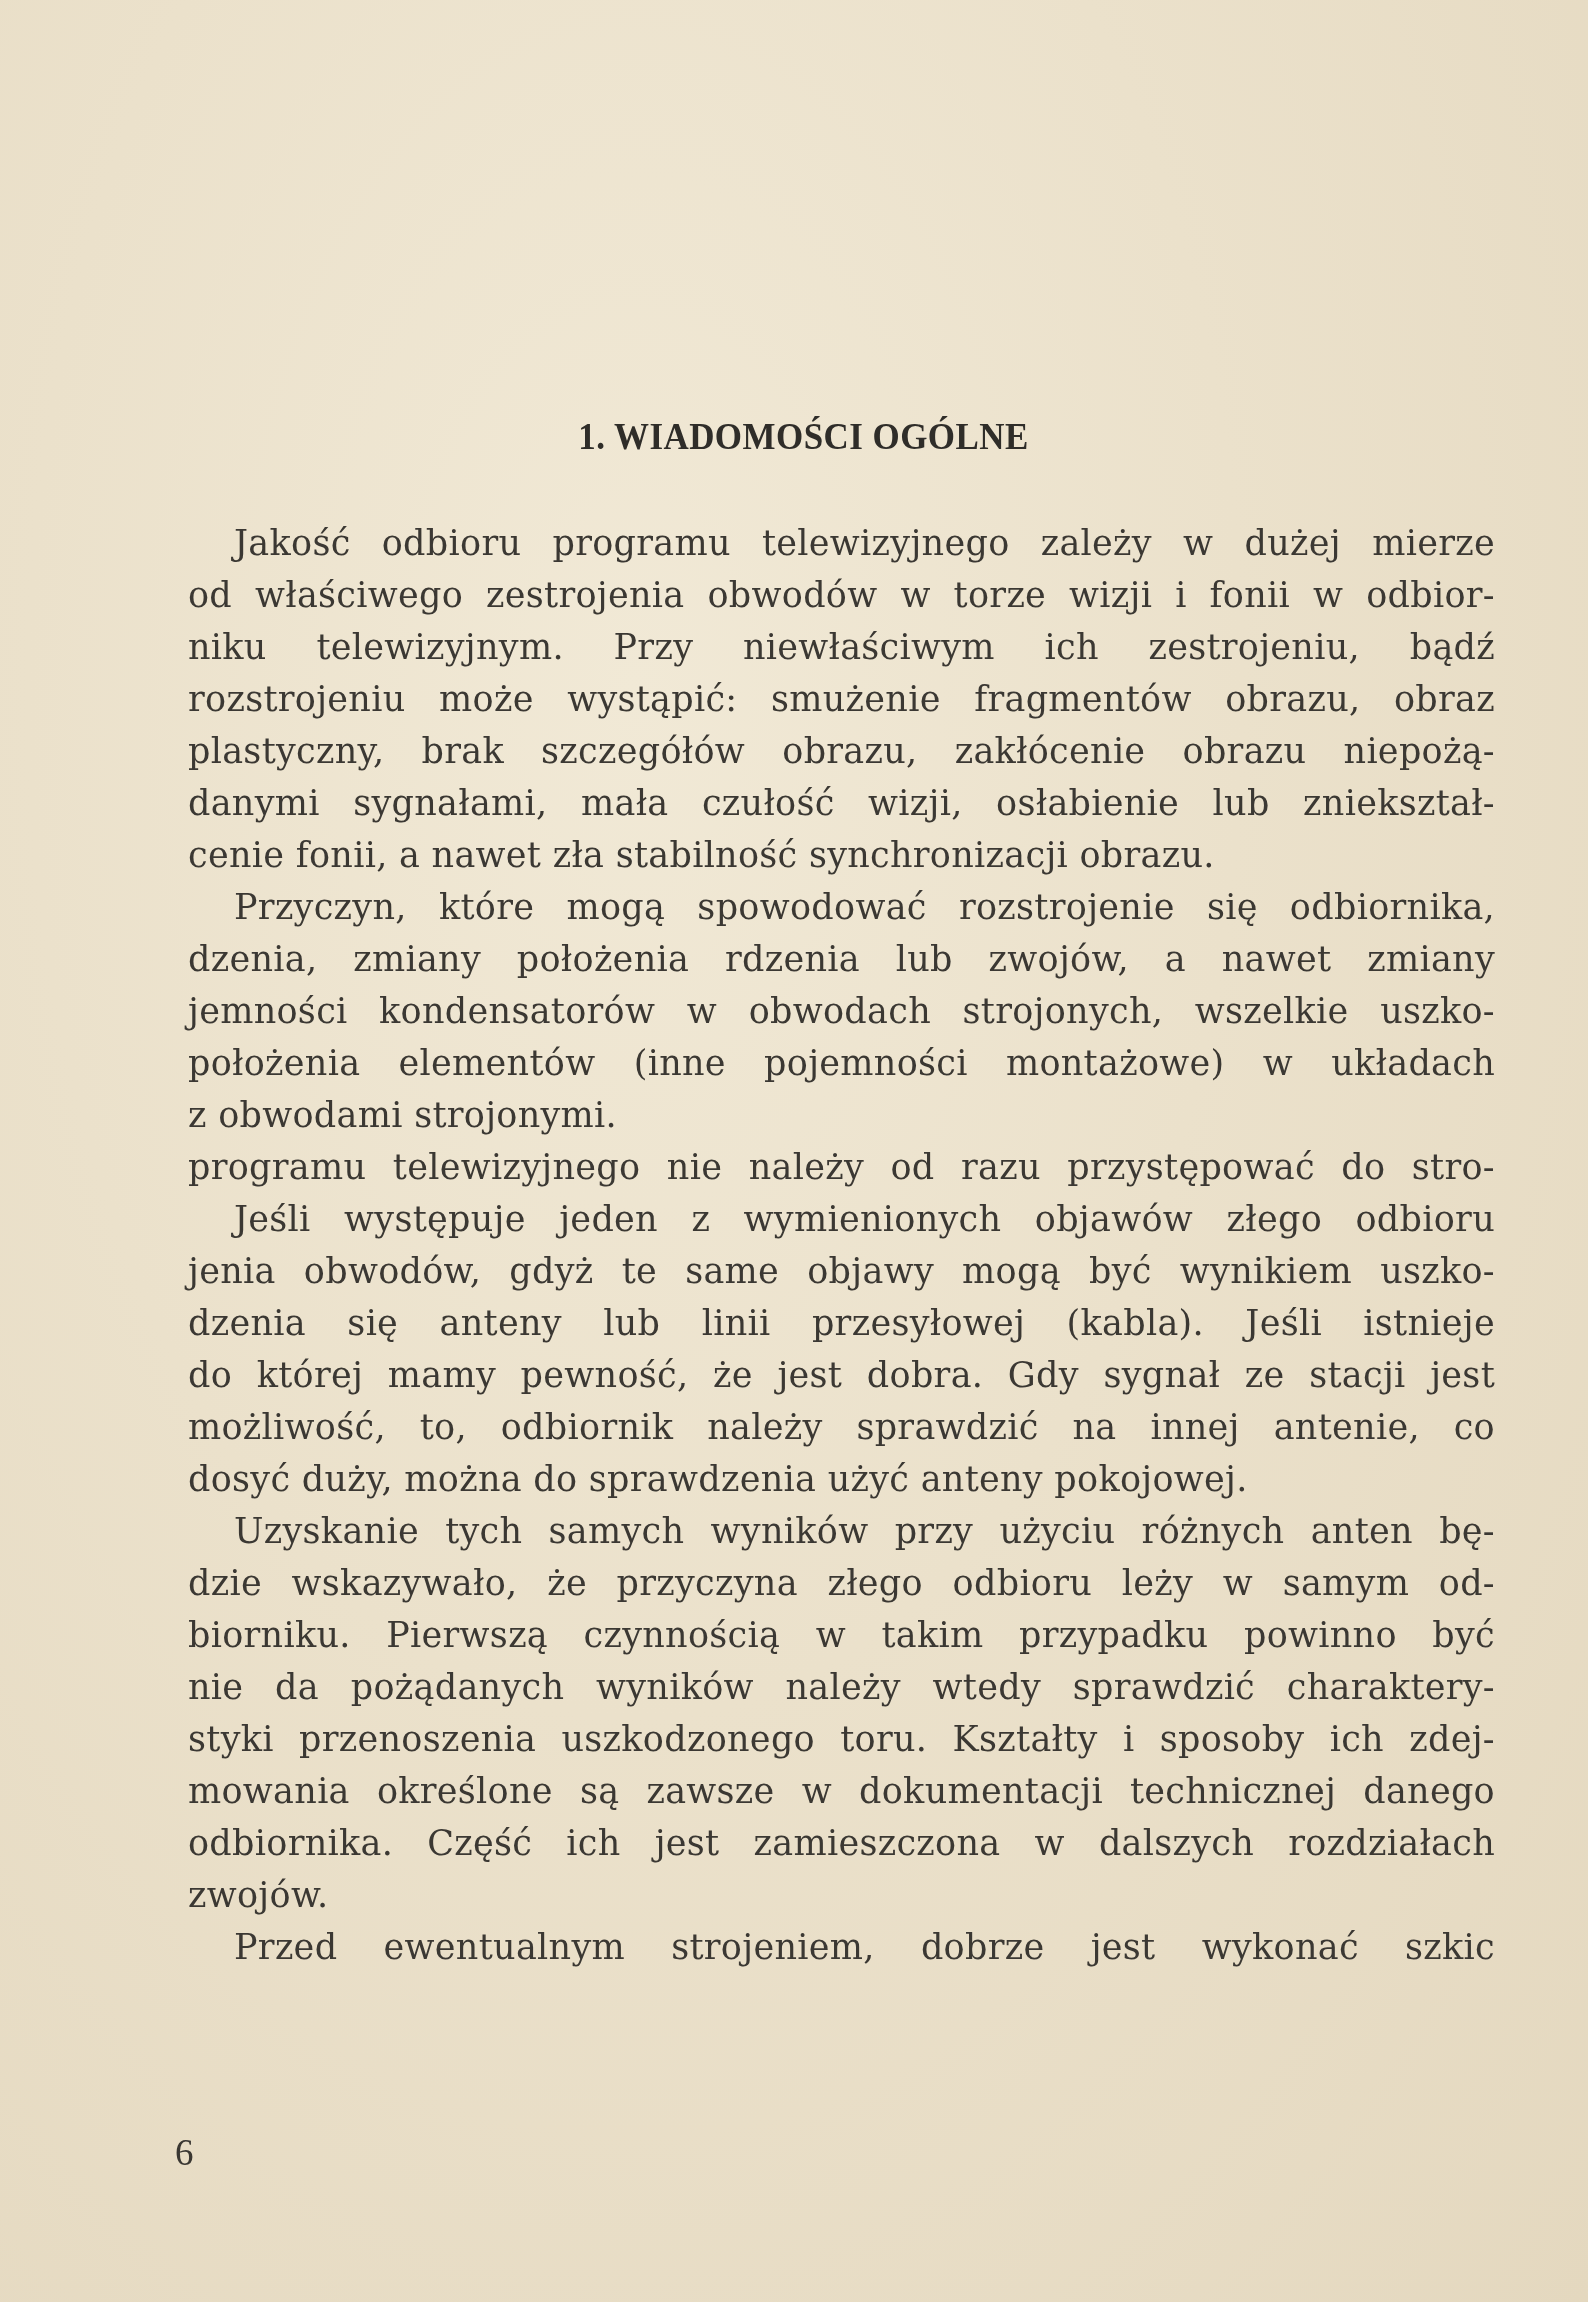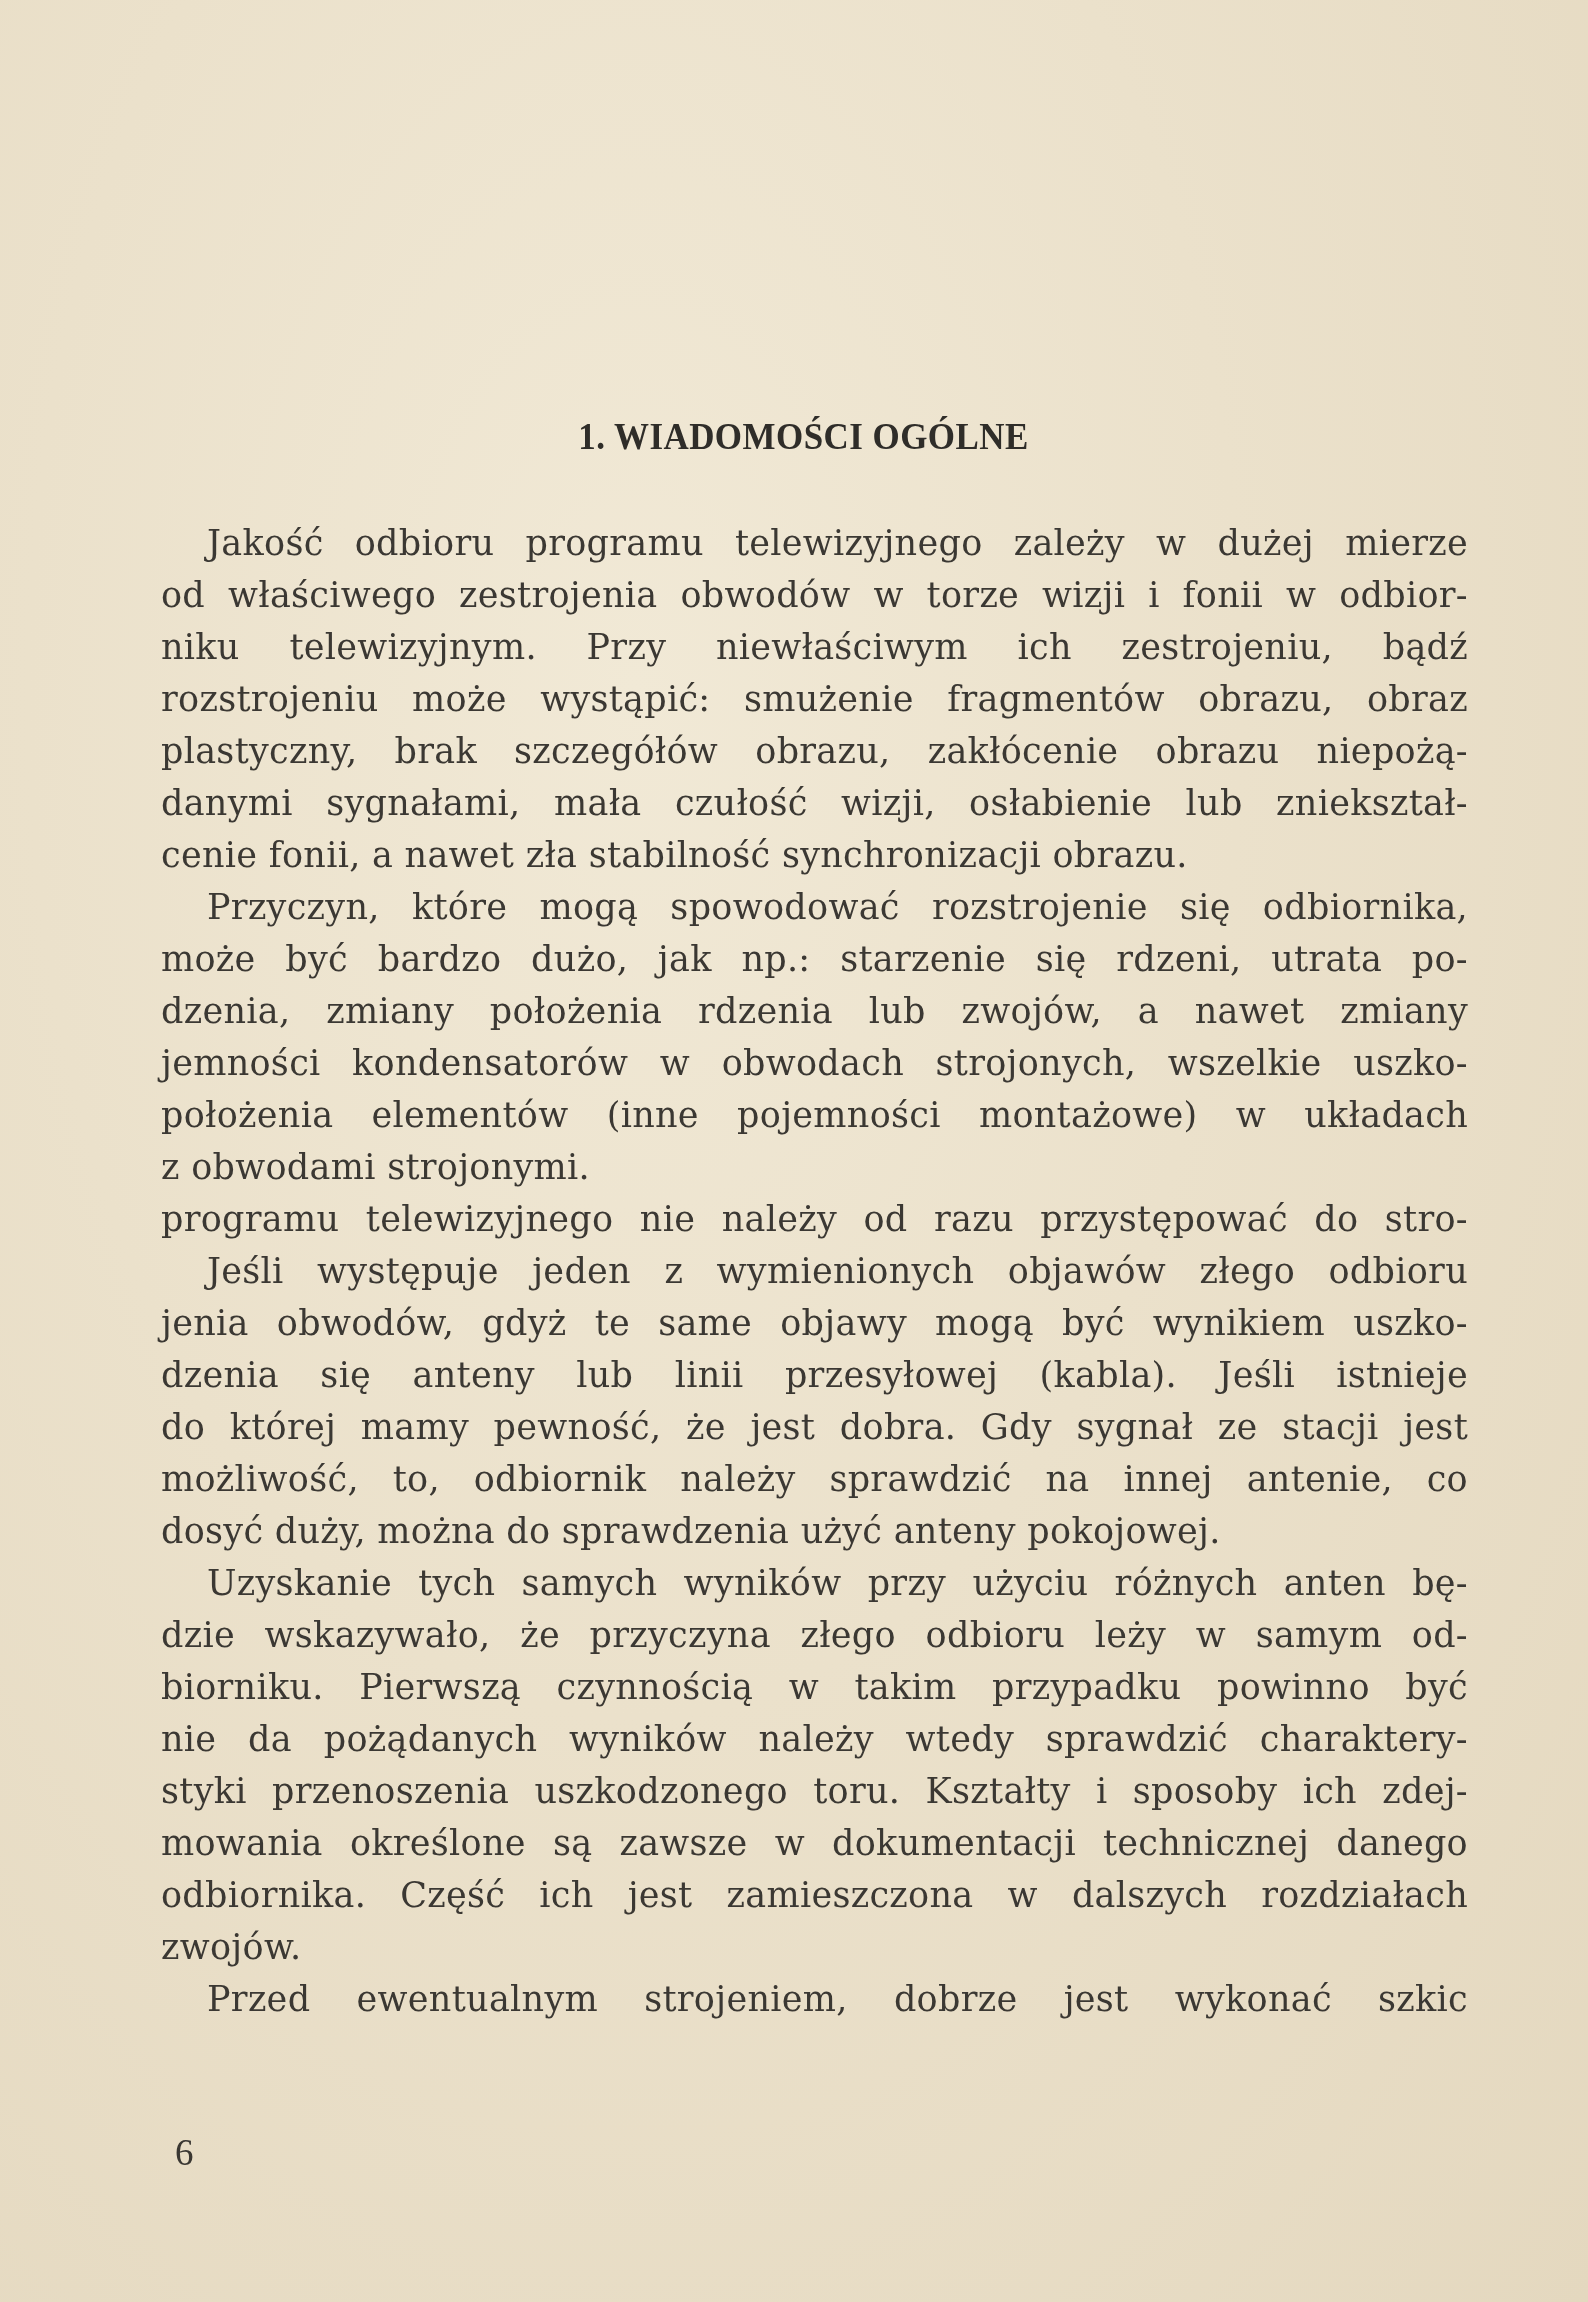--- a/index.html
+++ b/index.html
@@ -13,21 +13,21 @@
     .page { position: absolute; left: 0; top: 0; width: 1589px; height: 1990px; margin-left: 9px; }
     .title {
       position: absolute; left: 0; width: 1589px; top: 414px;
       text-align: center;
       font-family: "Liberation Serif", serif;
       font-weight: bold; font-size: 38px; letter-spacing: 0.5px;
       color: #2f2d29;
       transform: scaleX(0.92);
     }
     .body-text {
-      position: absolute; left: 152px; top: 517px; width: 1307px;
+      position: absolute; left: 179px; top: 517px; width: 1307px;
     }
     .line {
       height: 52px; line-height: 52px;
       font-size: 35px; white-space: nowrap;
       text-align: justify; text-align-last: justify;
       letter-spacing: 0.3px;
     }
     .line.last { text-align-last: left; }
     .line.indent { padding-left: 46px; }
     .page-number {
@@ -45,21 +45,20 @@
         <div class="line indent">Jakość odbioru programu telewizyjnego zależy w dużej mierze</div>
         <div class="line">od właściwego zestrojenia obwodów w torze wizji i fonii w odbior-</div>
         <div class="line">niku telewizyjnym. Przy niewłaściwym ich zestrojeniu, bądź</div>
         <div class="line">rozstrojeniu może wystąpić: smużenie fragmentów obrazu, obraz</div>
         <div class="line">plastyczny, brak szczegółów obrazu, zakłócenie obrazu niepożą-</div>
         <div class="line">danymi sygnałami, mała czułość wizji, osłabienie lub zniekształ-</div>
         <div class="line last">cenie fonii, a nawet zła stabilność synchronizacji obrazu.</div>
       </div>
       <div>
         <div class="line indent">Przyczyn, które mogą spowodować rozstrojenie się odbiornika,</div>
-        <div class="line">może być bardzo dużo, jak np.: starzenie się rdzeni, utrata po-</div>
         <div class="line">dzenia, zmiany położenia rdzenia lub zwojów, a nawet zmiany</div>
         <div class="line">jemności kondensatorów w obwodach strojonych, wszelkie uszko-</div>
         <div class="line">położenia elementów (inne pojemności montażowe) w układach</div>
         <div class="line last">z obwodami strojonymi.</div>
       </div>
       <div>
         <div class="line">programu telewizyjnego nie należy od razu przystępować do stro-</div>
         <div class="line indent">Jeśli występuje jeden z wymienionych objawów złego odbioru</div>
         <div class="line">jenia obwodów, gdyż te same objawy mogą być wynikiem uszko-</div>
         <div class="line">dzenia się anteny lub linii przesyłowej (kabla). Jeśli istnieje</div>

